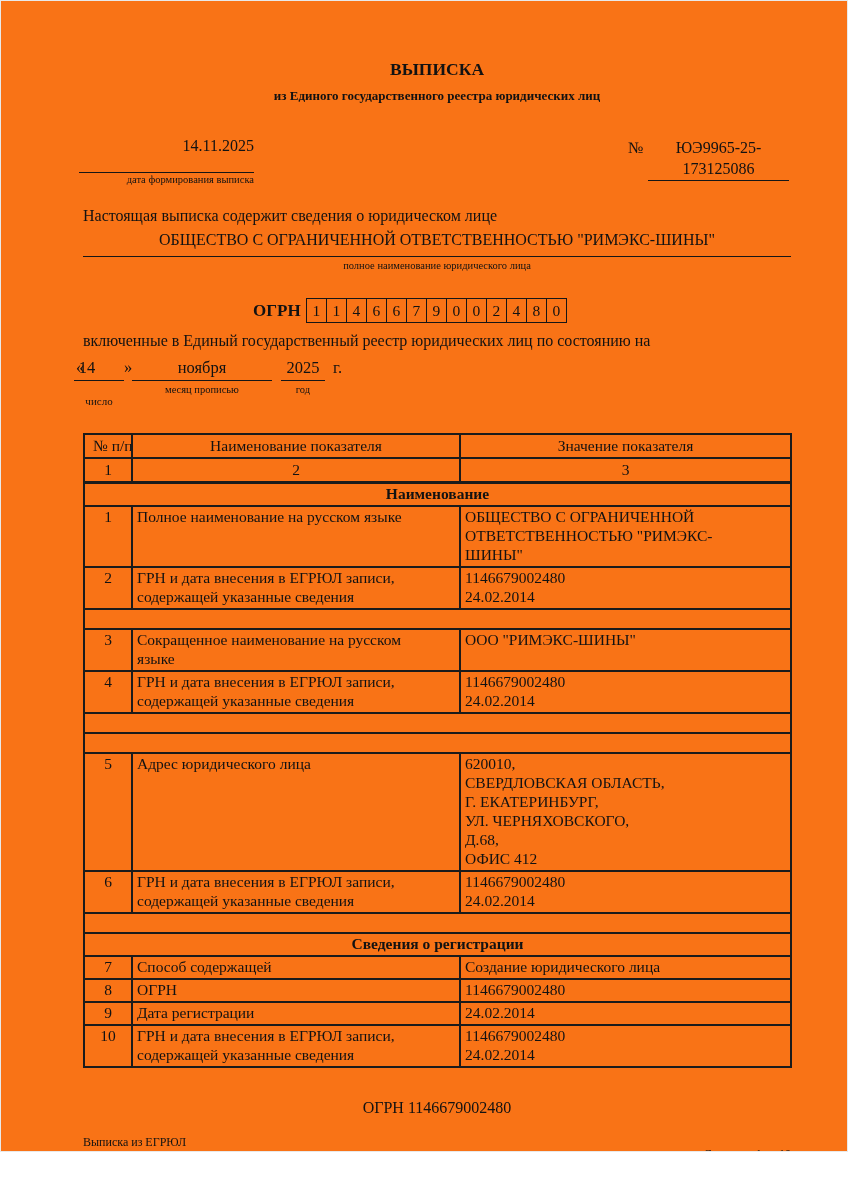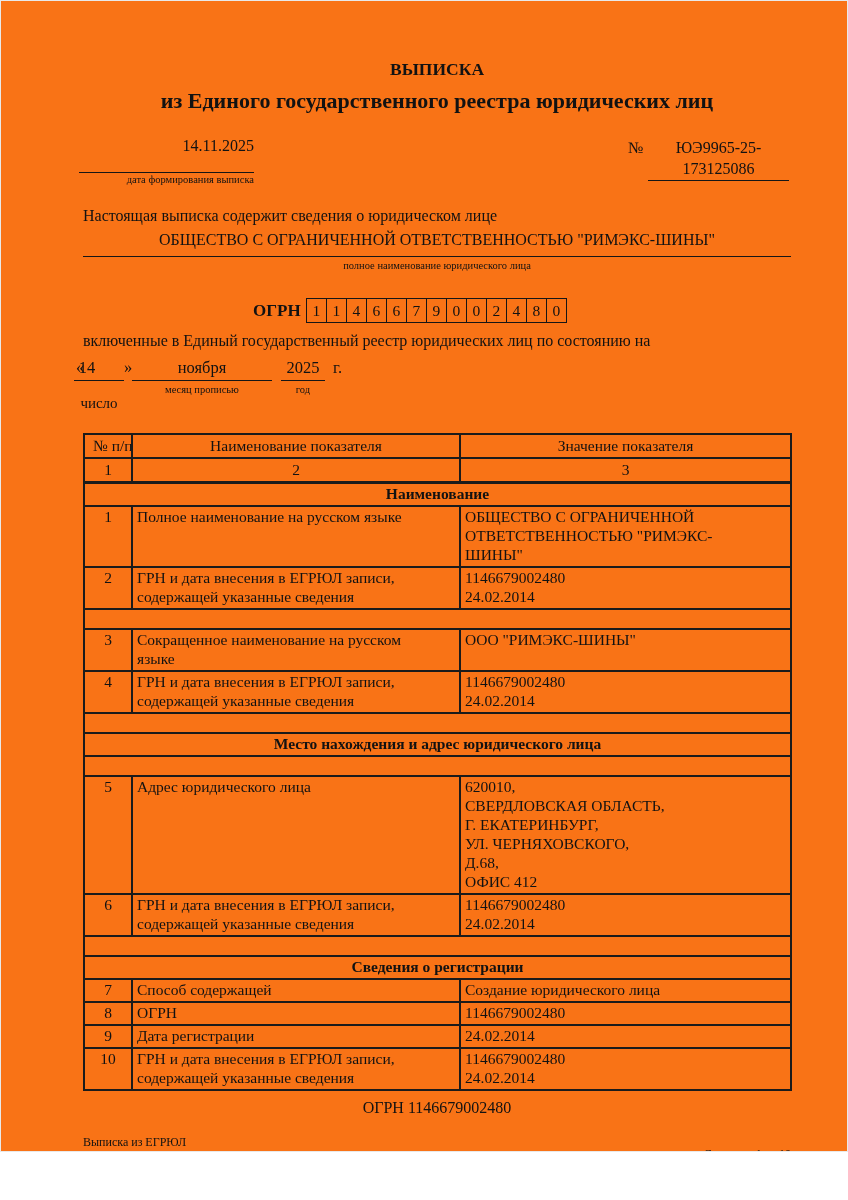--- a/index.html
+++ b/index.html
@@ -13,21 +13,21 @@
     box-sizing: border-box;
     border: 1px solid #e9e9e9;
     overflow: hidden;
   }
   .doc-title {
     position:absolute; top:58px; left:82px; width:708px;
     text-align:center; font-weight:bold; font-size:17.5px;
   }
   .doc-subtitle {
     position:absolute; top:87px; left:82px; width:708px;
-    text-align:center; font-weight:bold; font-size:22px;
+    text-align:center; font-weight:bold; font-size:13px;
   }
   
   .formation-block { position:absolute; top:136px; left:78px; width:175px; text-align:right; }
   .fd-value { font-size:16px; height:20px; }
   .fd-line { margin-top:15px; border-top:1.5px solid #161616; }
   .small-label { font-size:10.5px; margin-top:1px; }
   
   .number-sign { position:absolute; top:138px; left:627px; font-size:16px; }
   .number-values {
     position:absolute; top:136px; left:647px; width:141px;
@@ -51,21 +51,21 @@
   }
   .ogrn-box + .ogrn-box { margin-left:-1.5px; }
   .included-statement { position:absolute; top:331px; left:82px; font-size:16px; }
   
   .date-words { position:absolute; top:357px; left:73px; width:330px; height:44px; font-size:16.5px; }
   .date-words > div { position:absolute; }
   .dw-quote-open { left:2px; top:0; }
   .dw-day { left:0; top:0; width:26px; text-align:center; }
   .dw-quote-close { left:50px; top:0; }
   .dw-line1 { left:0; top:22px; width:50px; border-top:1.5px solid #161616; }
-  .dw-label1 { left:-4px; top:25px; width:58px; text-align:center; font-size:15px;margin-top:12px; }
+  .dw-label1 { left:-4px; top:25px; width:58px; text-align:center; font-size:11px;margin-top:12px; }
   .dw-month { left:58px; top:0; width:140px; text-align:center; }
   .dw-line2 { left:58px; top:22px; width:140px; border-top:1.5px solid #161616; }
   .dw-label2 { left:58px; top:25px; width:140px; text-align:center; font-size:10.5px; }
   .dw-year { left:207px; top:0; width:44px; text-align:center; }
   .dw-line3 { left:207px; top:22px; width:44px; border-top:1.5px solid #161616; }
   .dw-label3 { left:207px; top:25px; width:44px; text-align:center; font-size:10.5px; }
   .dw-year-suffix { left:259px; top:0; }
   
   .details-table {
     position:absolute; top:432px; left:82px; width:707px;
@@ -224,25 +224,20 @@
           </td>
           <td class="cell-value">
             <div>1146679002480</div>
             <div>24.02.2014</div>
           </td>
         </tr>
         <tr>
           <td class="spacer-cell" colspan="3"></td>
         </tr>
         <tr>
-          <td class="section-cell" colspan="3">
-            <div>Место нахождения и адрес юридического лица</div>
-          </td>
-        </tr>
-        <tr>
           <td class="spacer-cell" colspan="3"></td>
         </tr>
         <tr>
           <td class="cell-num">
             <div>5</div>
           </td>
           <td class="cell-name">
             <div>Адрес юридического лица</div>
           </td>
           <td class="cell-value">

